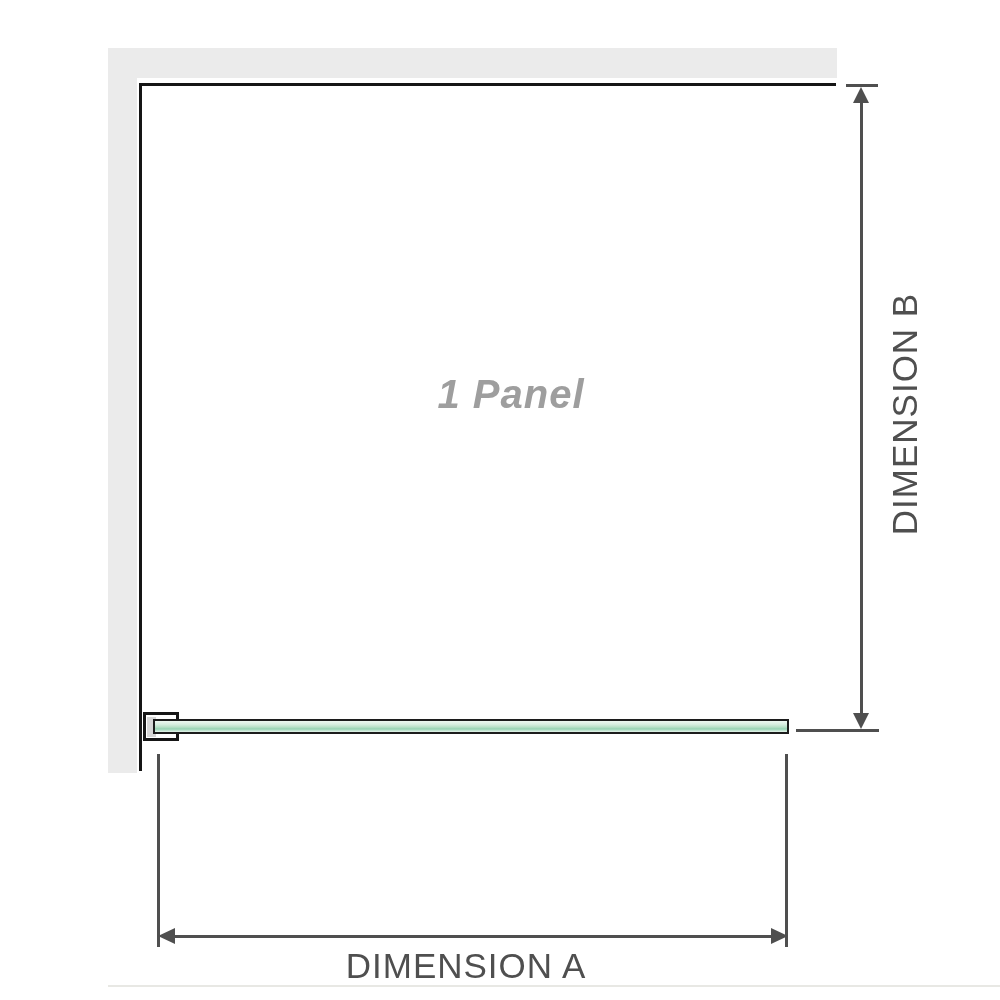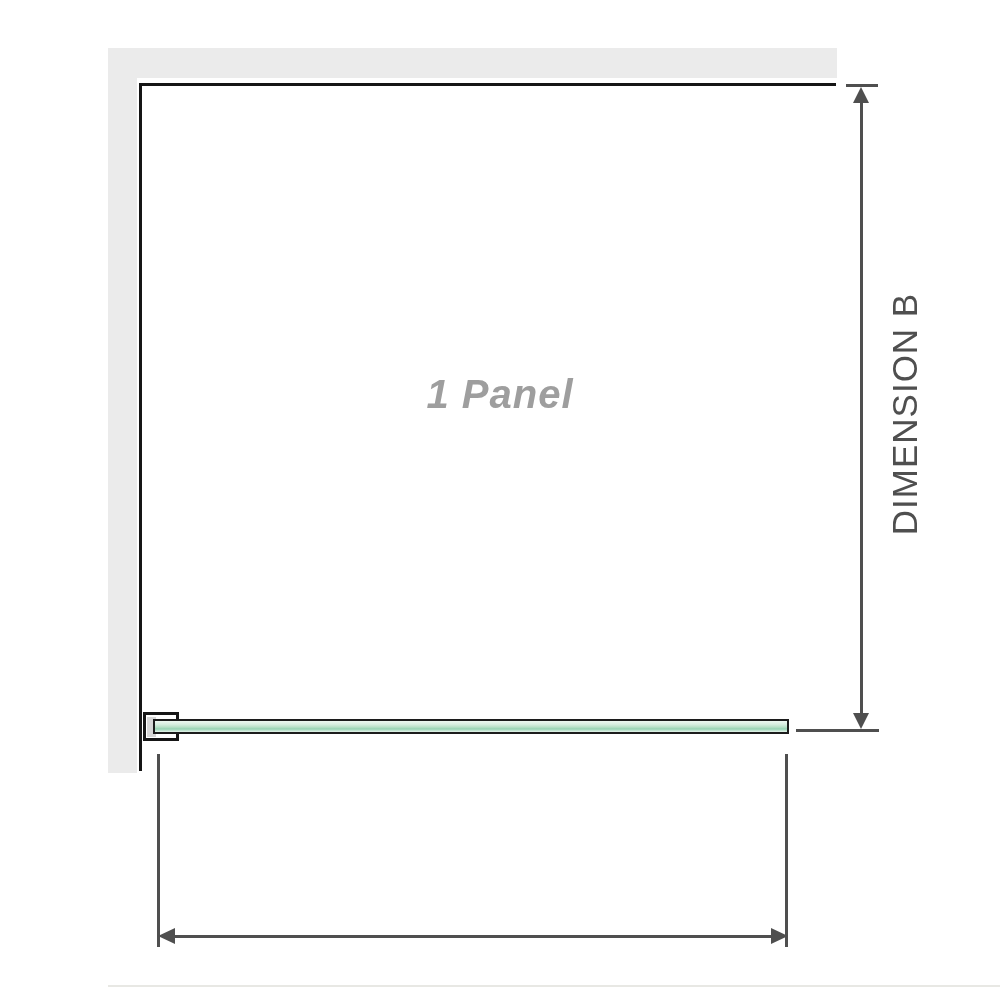--- a/index.html
+++ b/index.html
@@ -9,21 +9,21 @@
   }
   .abs{position:absolute;}
   
   .wall-top{left:108px;top:48px;width:729px;height:30px;background:var(--wall,#ebebeb);}
   .wall-left{left:108px;top:48px;width:29px;height:725px;background:var(--wall,#ebebeb);}
   
   .edge-top{left:140px;top:83px;width:696px;height:3px;background:var(--wall-edge,#151515);}
   .edge-left{left:139px;top:83px;width:3px;height:688px;background:var(--wall-edge,#151515);}
   
   .panel-label{
-    left:300px;top:372px;width:400px;text-align:center;
+    left:311px;top:372px;width:400px;text-align:center;
     font-size:40px;font-style:italic;font-weight:600;letter-spacing:1px;
     color:var(--panel-label-color,#9e9e9e);
   }
   
   .bracket{left:143px;top:712px;width:36px;height:29px;box-sizing:border-box;
     border:3px solid var(--wall-edge,#151515);background:#ffffff;z-index:2;}
   .bracket-pad{left:147px;top:717px;width:9px;height:20px;background:var(--bracket-pad,#d6d6d6);z-index:3;}
   .glass{left:153px;top:719px;width:636px;height:15px;box-sizing:border-box;
     border:2px solid var(--glass-border,#1c1c1c);z-index:4;
     background:linear-gradient(to bottom,
@@ -76,16 +76,17 @@
   <div class="abs dim dimB-line"></div>
   <div class="abs arrow arrow-down"></div>
   <div class="abs dim dimB-cap-bottom"></div>
   <div class="abs dim-label dimB-label">DIMENSION B</div>
 
   <div class="abs dim ext-left"></div>
   <div class="abs dim ext-right"></div>
   <div class="abs arrow arrow-left"></div>
   <div class="abs dim dimA-line"></div>
   <div class="abs arrow arrow-right"></div>
+  <div class="abs dim-label dimA-label">DIMENSION A</div>
 
   <div class="abs base-rule"></div>
 
 </div>
 
 </body></html>

